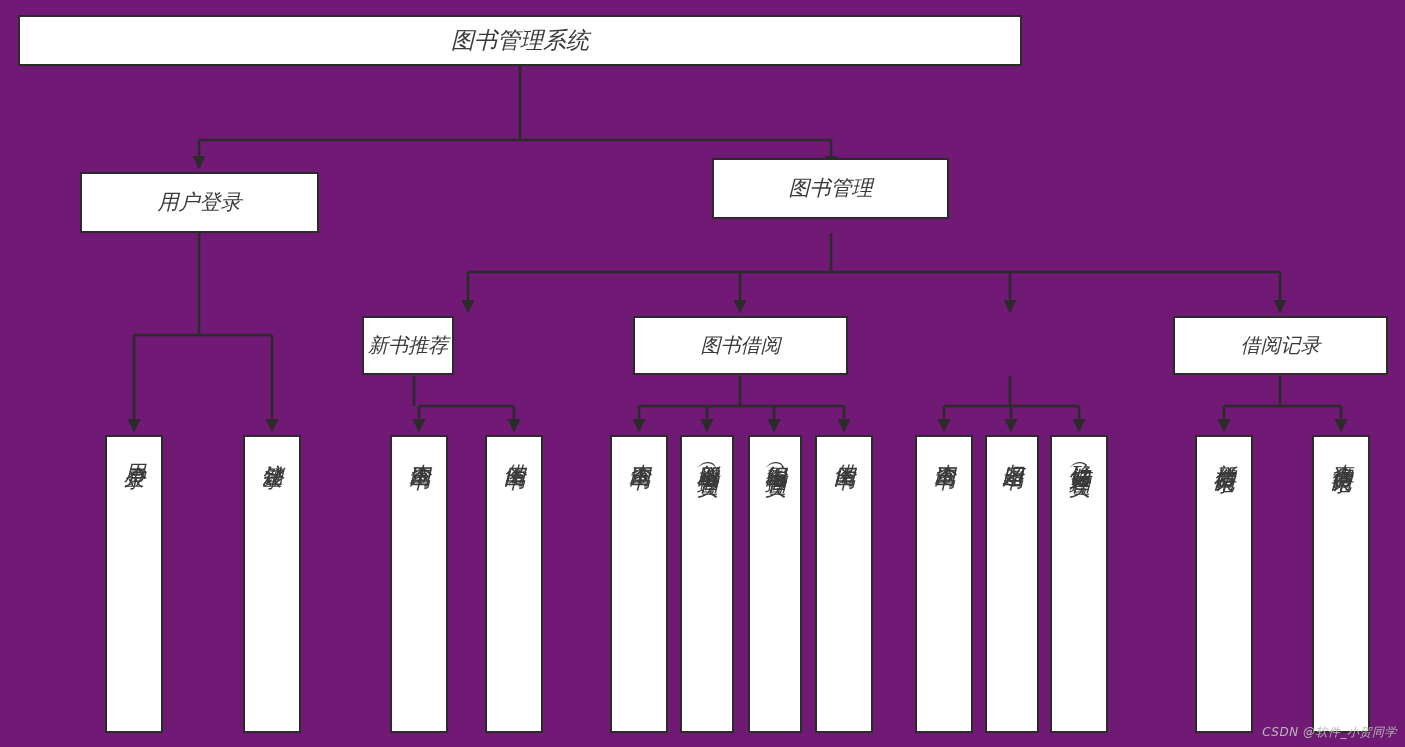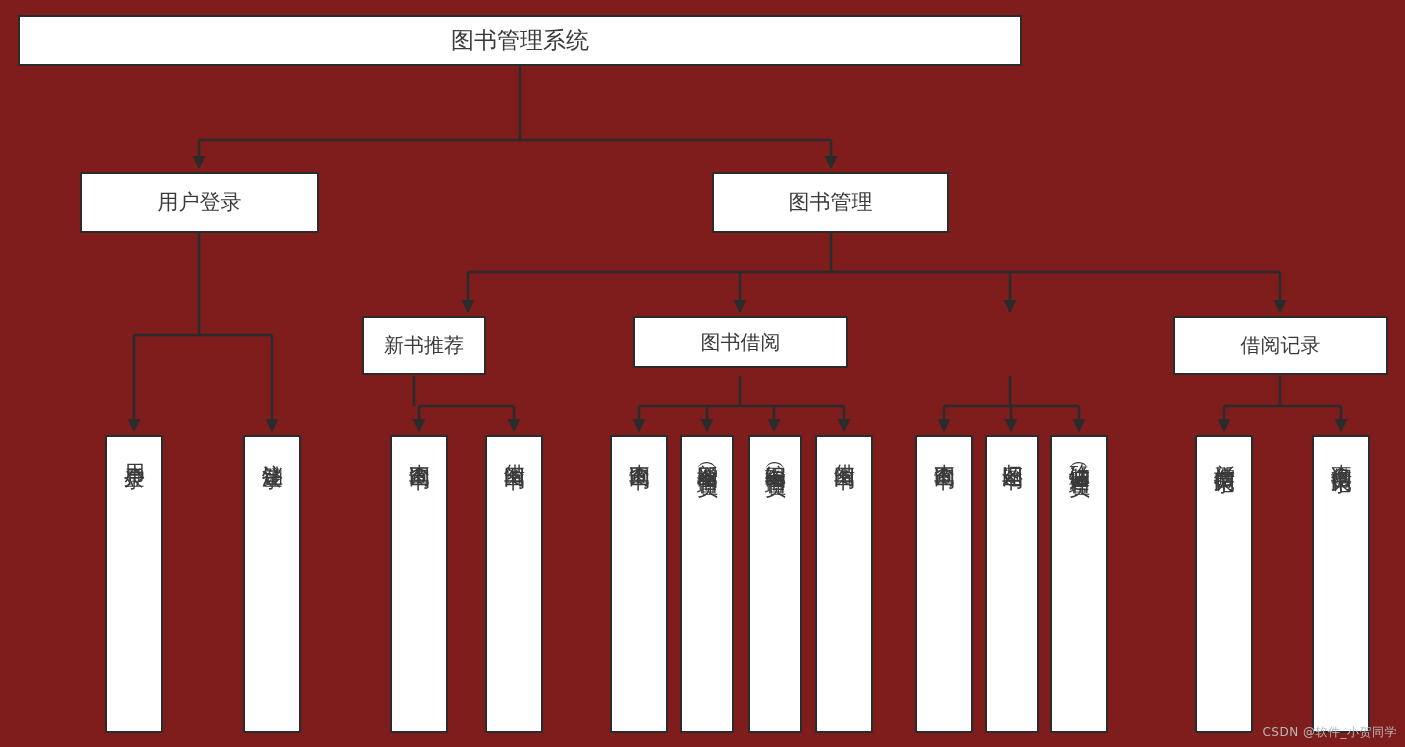--- a/index.html
+++ b/index.html
@@ -7,22 +7,23 @@
     padding: 0;
     background: #ffffff;
   }
   body {
     font-family: "DejaVu Sans", "Liberation Sans", sans-serif;
   }
   #diagram-root {
     position: relative;
     width: 1405px;
     height: 747px;
-    background: #7f1d1d;
+    background: #701a75;
     overflow: hidden;
+    font-style: italic;
   }
   #edges-layer {
     position: absolute;
     left: 0;
     top: 0;
     width: 1405px;
     height: 747px;
     pointer-events: none;
   }
   .node {
@@ -135,28 +136,28 @@
     </g>
   </svg>
 
   <div class="node horiz root" style="left:18px; top:15px; width:1004px; height:51px;">
     <span class="node-label">图书管理系统</span>
   </div>
 
   <div class="node horiz lvl1" style="left:80px; top:172px; width:239px; height:61px;">
     <span class="node-label">用户登录</span>
   </div>
-  <div class="node horiz lvl1" style="left:712px; top:172px; width:237px; height:61px;">
+  <div class="node horiz lvl1" style="left:712px; top:158px; width:237px; height:61px;">
     <span class="node-label">图书管理</span>
   </div>
 
-  <div class="node horiz lvl2" style="left:362px; top:316px; width:124px; height:59px;">
+  <div class="node horiz lvl2" style="left:362px; top:316px; width:92px; height:59px;">
     <span class="node-label">新书推荐</span>
   </div>
-  <div class="node horiz lvl2" style="left:633px; top:316px; width:215px; height:52px;">
+  <div class="node horiz lvl2" style="left:633px; top:316px; width:215px; height:59px;">
     <span class="node-label">图书借阅</span>
   </div>
   <div class="node horiz lvl2" style="left:1173px; top:316px; width:215px; height:59px;justify-content:center;">
     <span class="node-label">借阅记录</span>
   </div>
 
   <div class="node vert leaf" style="left:105px; top:435px; width:58px; height:298px;">
     <span class="node-label">用户登录</span>
   </div>
   <div class="node vert leaf" style="left:243px; top:435px; width:58px; height:298px;">

